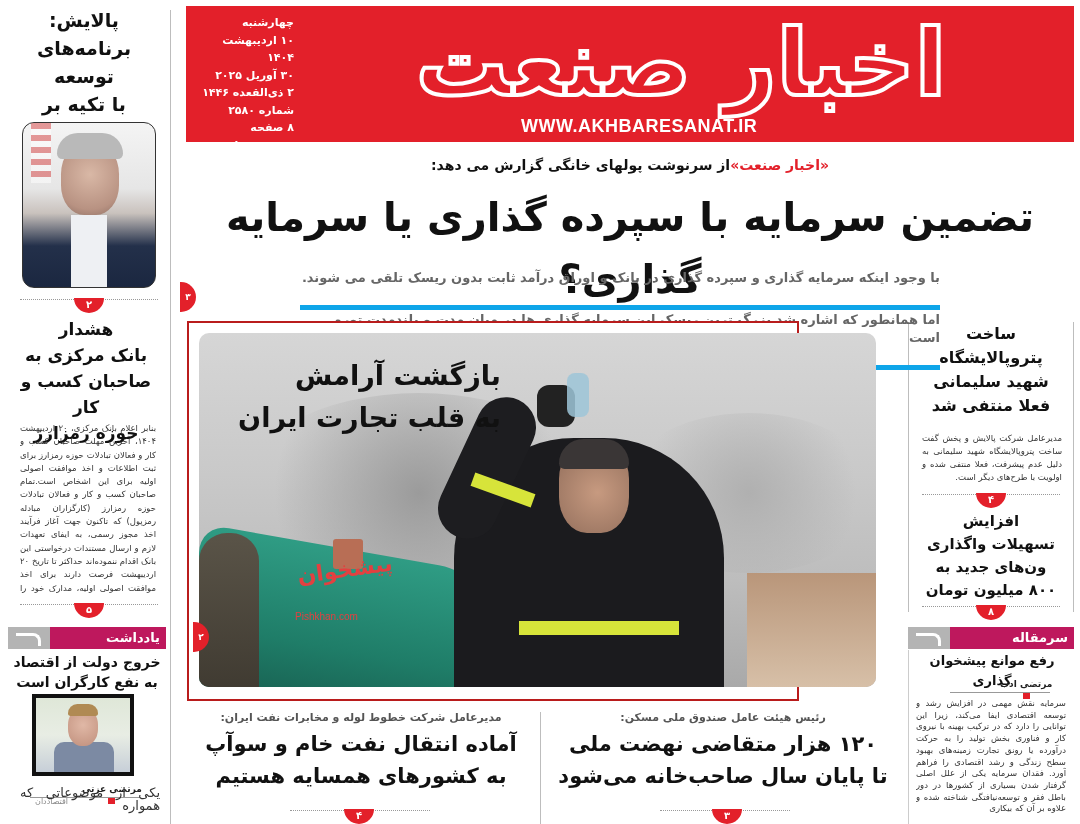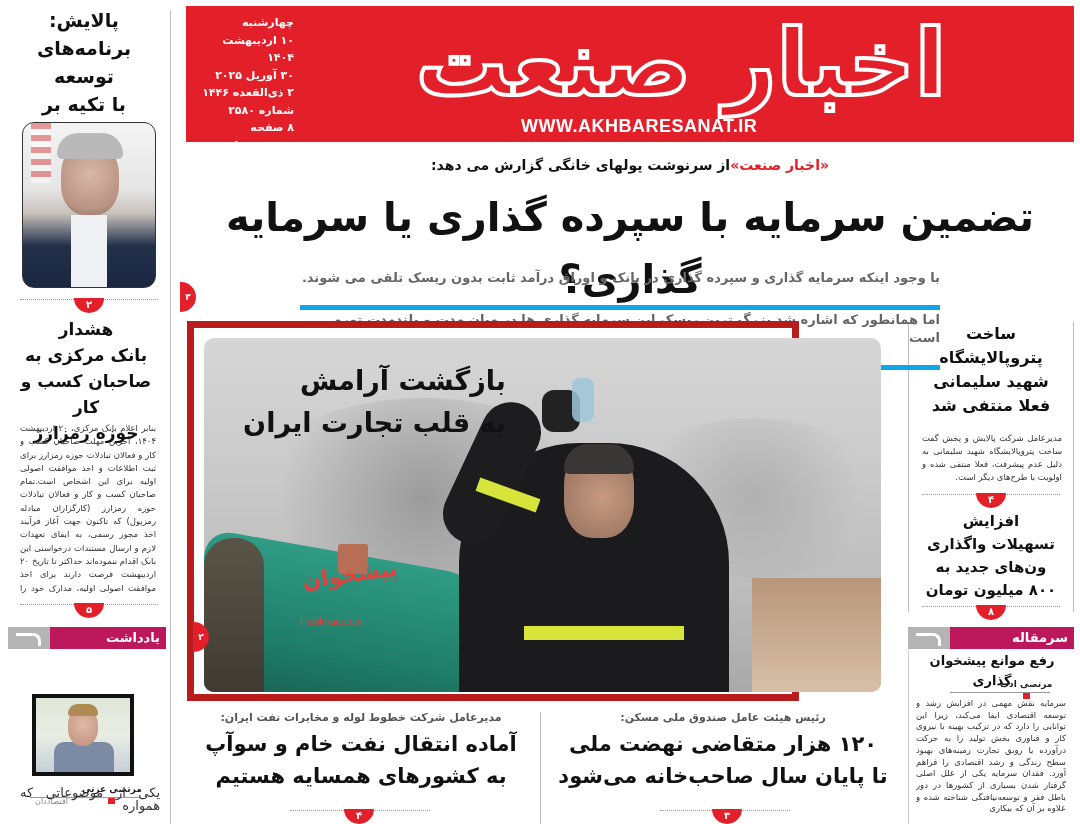--- a/index.html
+++ b/index.html
@@ -146,21 +146,21 @@
 
   .side-tab {
     position: absolute; width: 16px; height: 30px; background: #e3202a;
     border-radius: 0 15px 15px 0; color: #fff; font-size: 9px; font-weight: bold;
     line-height: 30px; text-align: center;
   }
 
   
   .photo-frame {
     left: 187px; top: 321px; width: 612px; height: 380px;
-    border: 7px solid #b91c1c; box-sizing: border-box; background: #fff;
+    border: 2px solid #b91c1c; box-sizing: border-box; background: #fff;
   }
   .photo {
     position: absolute; left: 10px; top: 10px; width: 677px; height: 354px;
     border-radius: 10px; overflow: hidden;
     background: linear-gradient(180deg, #d6d6d6 0%, #c9c9c9 40%, #bdbdbd 70%, #a9a9a9 100%);
   }
   .photo .smoke1 { position: absolute; left: 40px; top: 60px; width: 360px; height: 200px; border-radius: 50%; background: radial-gradient(circle, #9b9b9b 0%, rgba(170,170,170,0) 70%); }
   .photo .smoke2 { position: absolute; left: 420px; top: 80px; width: 260px; height: 160px; border-radius: 50%; background: radial-gradient(circle, #b0b0b0 0%, rgba(190,190,190,0) 70%); }
   .photo .tanker {
     position: absolute; left: 0; top: 190px; width: 300px; height: 170px;
@@ -247,20 +247,24 @@
     <div>صاحبان کسب و کار</div>
     <div>حوزه رمزارز</div>
   </div>
   <div class="body-text" style="left:20px; top:422px; width:136px; height:175px; overflow:hidden;">بنابر اعلام بانک مرکزی، ۲۰ اردیبهشت ۱۴۰۴، آخرین مهلت صاحبان کسب و کار و فعالان تبادلات حوزه رمزارز برای ثبت اطلاعات و اخذ موافقت اصولی اولیه برای این اشخاص است.تمام صاحبان کسب و کار و فعالان تبادلات حوزه رمزارز (کارگزاران مبادله رمزپول) که تاکنون جهت آغاز فرآیند اخذ مجوز رسمی، به ایفای تعهدات لازم و ارسال مستندات درخواستی این بانک اقدام ننموده‌اند حداکثر تا تاریخ ۲۰ اردیبهشت فرصت دارند برای اخذ موافقت اصولی اولیه، مدارک خود را به بانک مرکزی ارسال نمایند.</div>
   <div class="dotline" style="left:20px; top:604px; width:138px;"></div>
   <div class="pg-badge" style="left:74px; top:603px;">۵</div>
 
   <div class="section-tab" style="left:8px; top:627px; width:158px;">
     <div class="arrow"></div>
     <div class="label">یادداشت</div>
+  </div>
+  <div class="note-head" style="left:8px; top:652px; width:158px;">
+    <div>خروج دولت از اقتصاد</div>
+    <div>به نفع کارگران است</div>
   </div>
   <div class="author-photo" style="left:32px; top:694px; width:94px; height:74px;">
     <div class="suit"></div>
     <div class="face"></div>
     <div class="hair"></div>
   </div>
   <div class="byline" style="left:82px; top:784px;">
     <span>مرتضی عزتی</span>
     <span class="sq"></span>
   </div>

